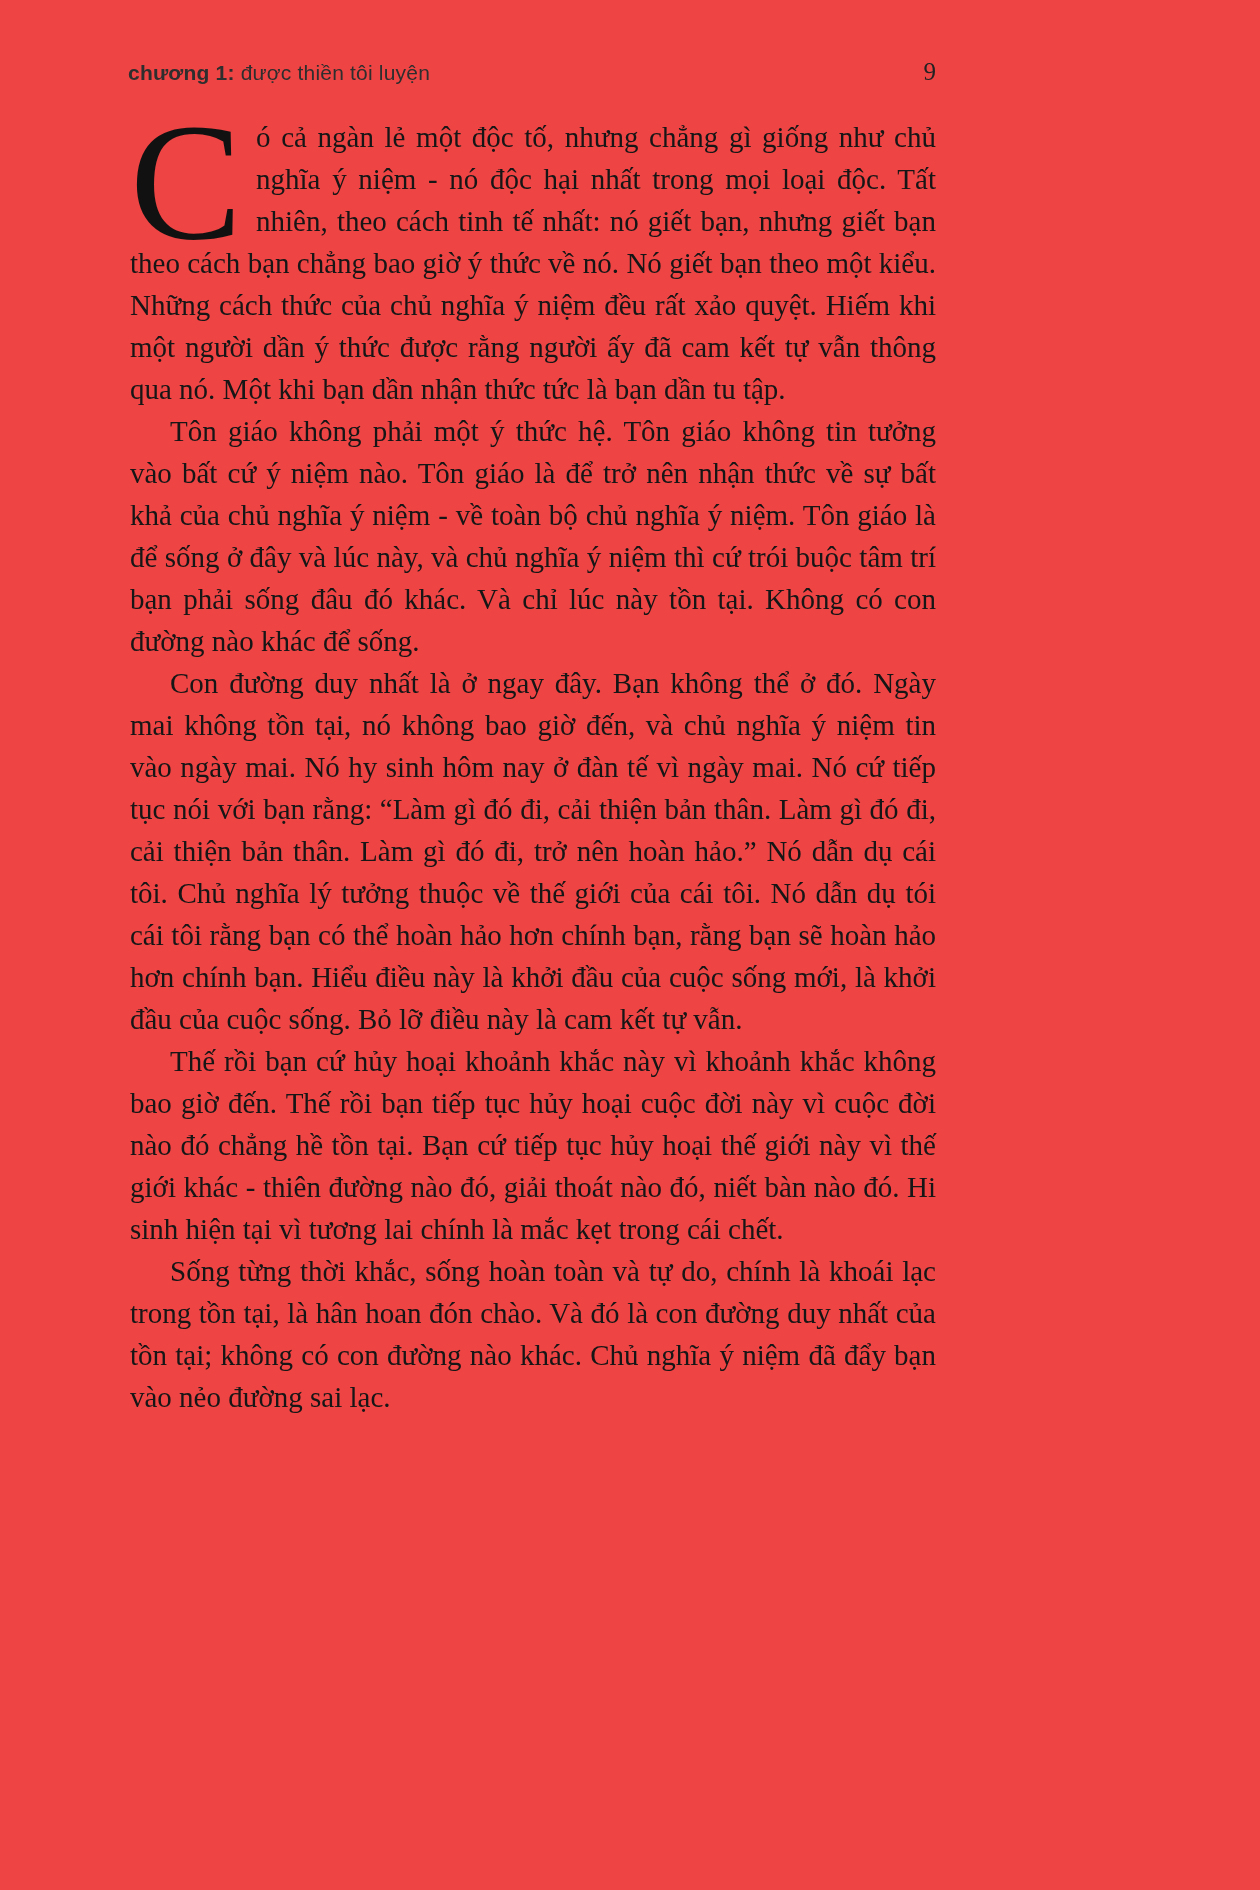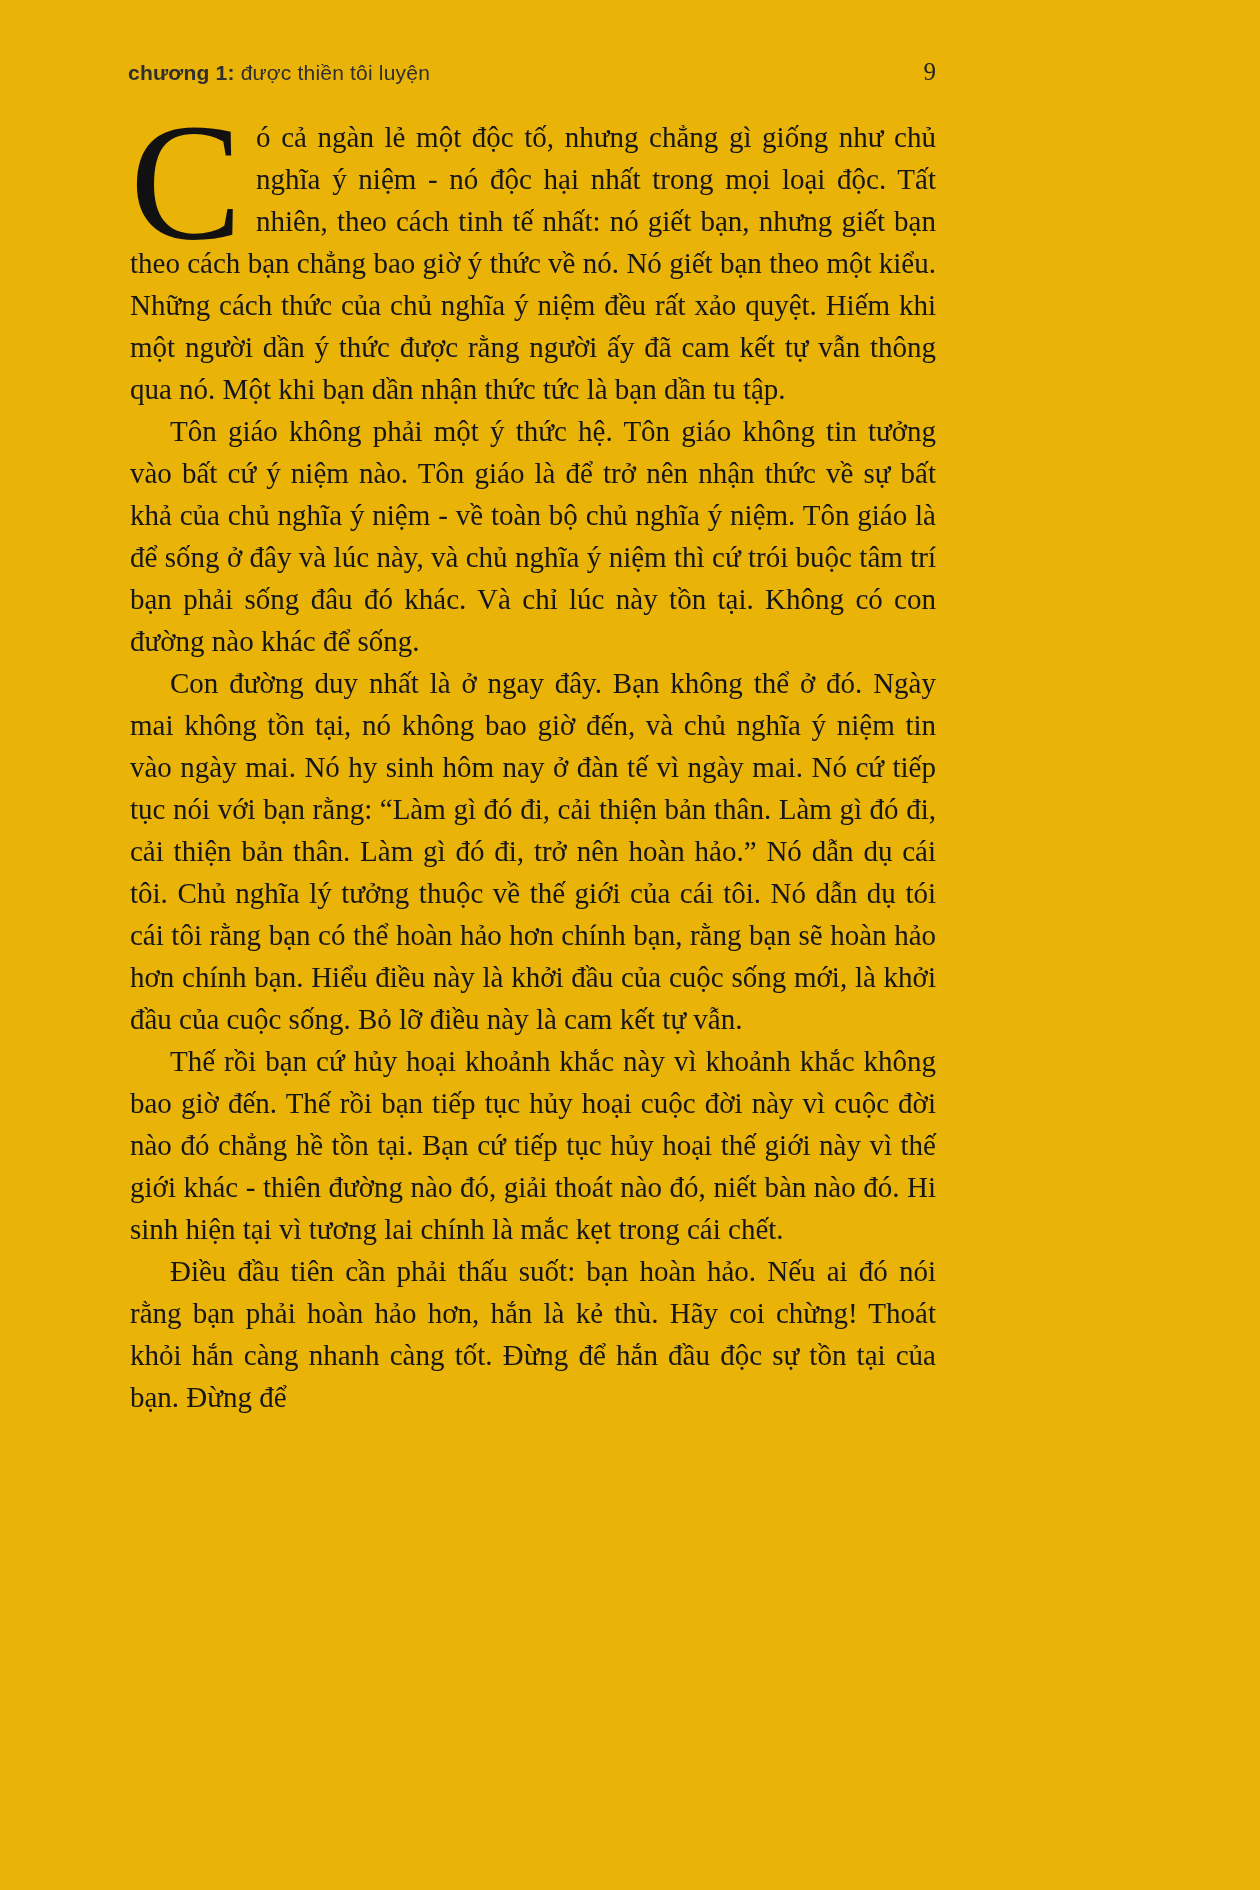--- a/index.html
+++ b/index.html
@@ -4,21 +4,21 @@
 <style>
   html, body {
     margin: 0;
     padding: 0;
     background: #ffffff;
   }
   .page {
     position: relative;
     width: 1260px;
     height: 1890px;
-    background: #eab308;
+    background: #ef4444;
     color: #1c1c1c;
     font-family: "Liberation Serif", serif;
     overflow: hidden;
   }
   .page-header {
     position: absolute;
     top: 58px;
     left: 128px;
     width: 808px;
     display: flex;
@@ -79,16 +79,16 @@
     <div class="page-number">9</div>
   </div>
 
   <div class="page-body">
     <p class="first-para">
       <span class="dropcap">C</span><span>ó cả ngàn lẻ một độc tố, nhưng chẳng gì giống như chủ nghĩa ý niệm - nó độc hại nhất trong mọi loại độc. Tất nhiên, theo cách tinh tế nhất: nó giết bạn, nhưng giết bạn theo cách bạn chẳng bao giờ ý thức về nó. Nó giết bạn theo một kiểu. Những cách thức của chủ nghĩa ý niệm đều rất xảo quyệt. Hiếm khi một người dần ý thức được rằng người ấy đã cam kết tự vẫn thông qua nó. Một khi bạn dần nhận thức tức là bạn dần tu tập.</span>
     </p>
     <p>Tôn giáo không phải một ý thức hệ. Tôn giáo không tin tưởng vào bất cứ ý niệm nào. Tôn giáo là để trở nên nhận thức về sự bất khả của chủ nghĩa ý niệm - về toàn bộ chủ nghĩa ý niệm. Tôn giáo là để sống ở đây và lúc này, và chủ nghĩa ý niệm thì cứ trói buộc tâm trí bạn phải sống đâu đó khác. Và chỉ lúc này tồn tại. Không có con đường nào khác để sống.</p>
     <p>Con đường duy nhất là ở ngay đây. Bạn không thể ở đó. Ngày mai không tồn tại, nó không bao giờ đến, và chủ nghĩa ý niệm tin vào ngày mai. Nó hy sinh hôm nay ở đàn tế vì ngày mai. Nó cứ tiếp tục nói với bạn rằng: “Làm gì đó đi, cải thiện bản thân. Làm gì đó đi, cải thiện bản thân. Làm gì đó đi, trở nên hoàn hảo.” Nó dẫn dụ cái tôi. Chủ nghĩa lý tưởng thuộc về thế giới của cái tôi. Nó dẫn dụ tói cái tôi rằng bạn có thể hoàn hảo hơn chính bạn, rằng bạn sẽ hoàn hảo hơn chính bạn. Hiểu điều này là khởi đầu của cuộc sống mới, là khởi đầu của cuộc sống. Bỏ lỡ điều này là cam kết tự vẫn.</p>
     <p>Thế rồi bạn cứ hủy hoại khoảnh khắc này vì khoảnh khắc không bao giờ đến. Thế rồi bạn tiếp tục hủy hoại cuộc đời này vì cuộc đời nào đó chẳng hề tồn tại. Bạn cứ tiếp tục hủy hoại thế giới này vì thế giới khác - thiên đường nào đó, giải thoát nào đó, niết bàn nào đó. Hi sinh hiện tại vì tương lai chính là mắc kẹt trong cái chết.</p>
-    <p>Điều đầu tiên cần phải thấu suốt: bạn hoàn hảo. Nếu ai đó nói rằng bạn phải hoàn hảo hơn, hắn là kẻ thù. Hãy coi chừng! Thoát khỏi hắn càng nhanh càng tốt. Đừng để hắn đầu độc sự tồn tại của bạn. Đừng để</p>
+    <p>Sống từng thời khắc, sống hoàn toàn và tự do, chính là khoái lạc trong tồn tại, là hân hoan đón chào. Và đó là con đường duy nhất của tồn tại; không có con đường nào khác. Chủ nghĩa ý niệm đã đẩy bạn vào nẻo đường sai lạc.</p>
   </div>
 
 </div>
 
 </body></html>

